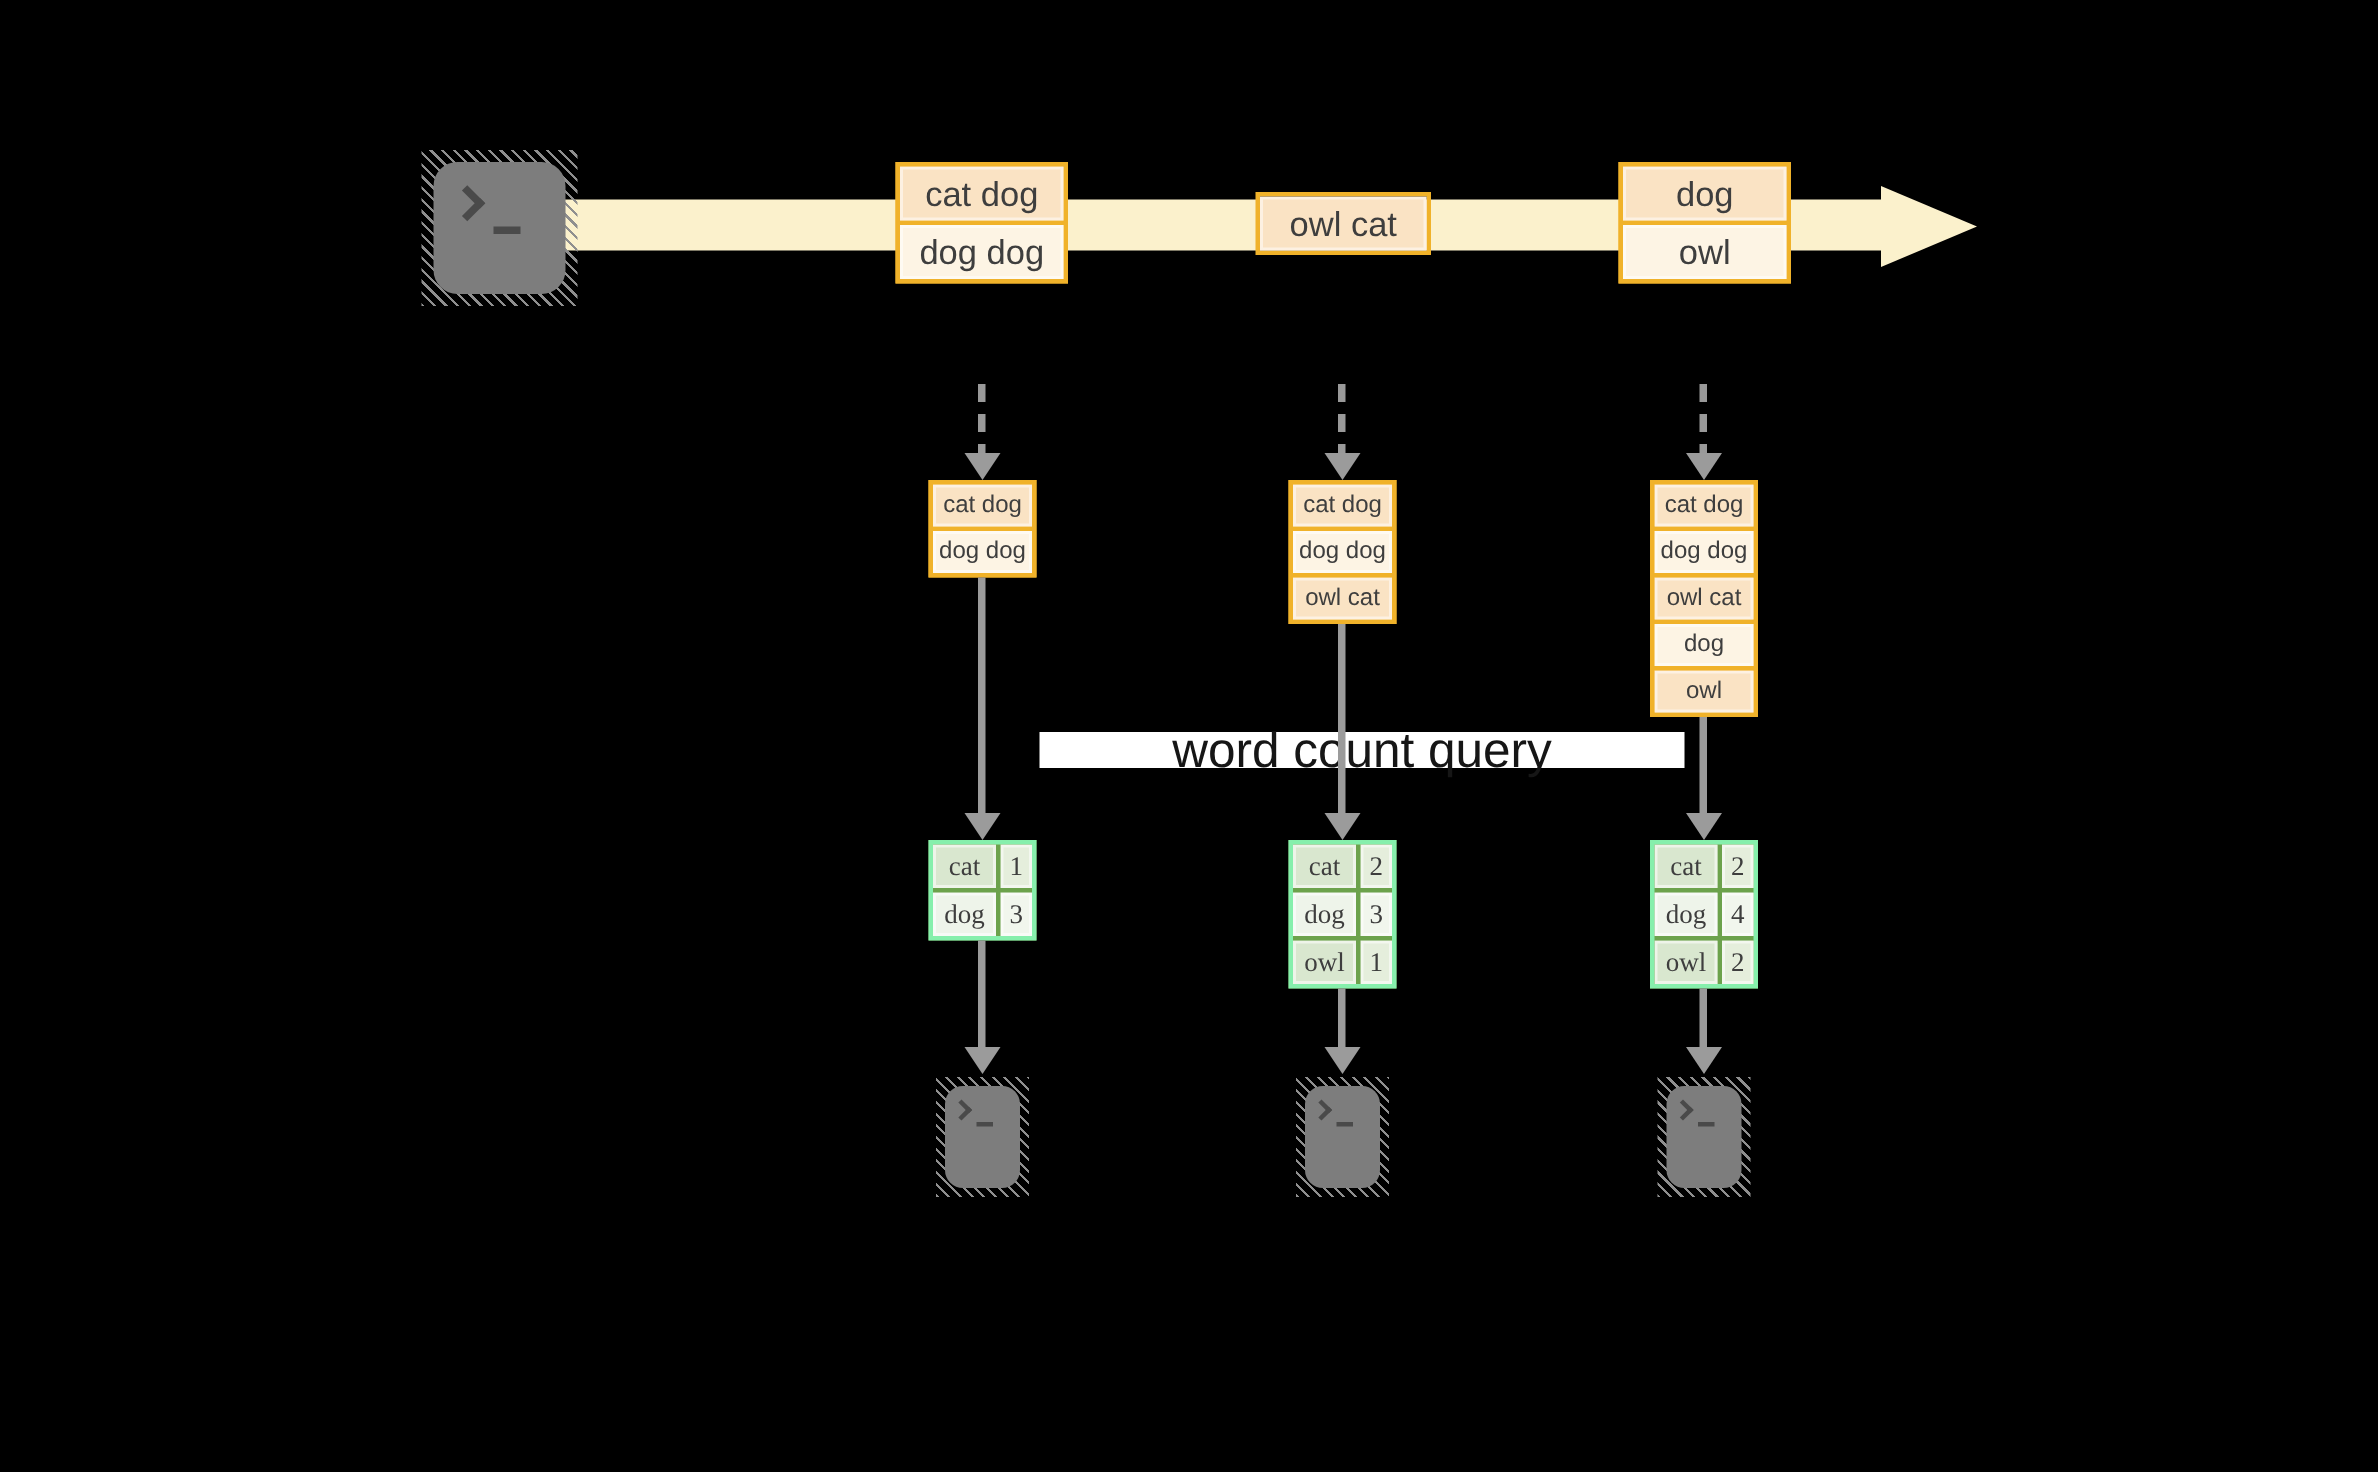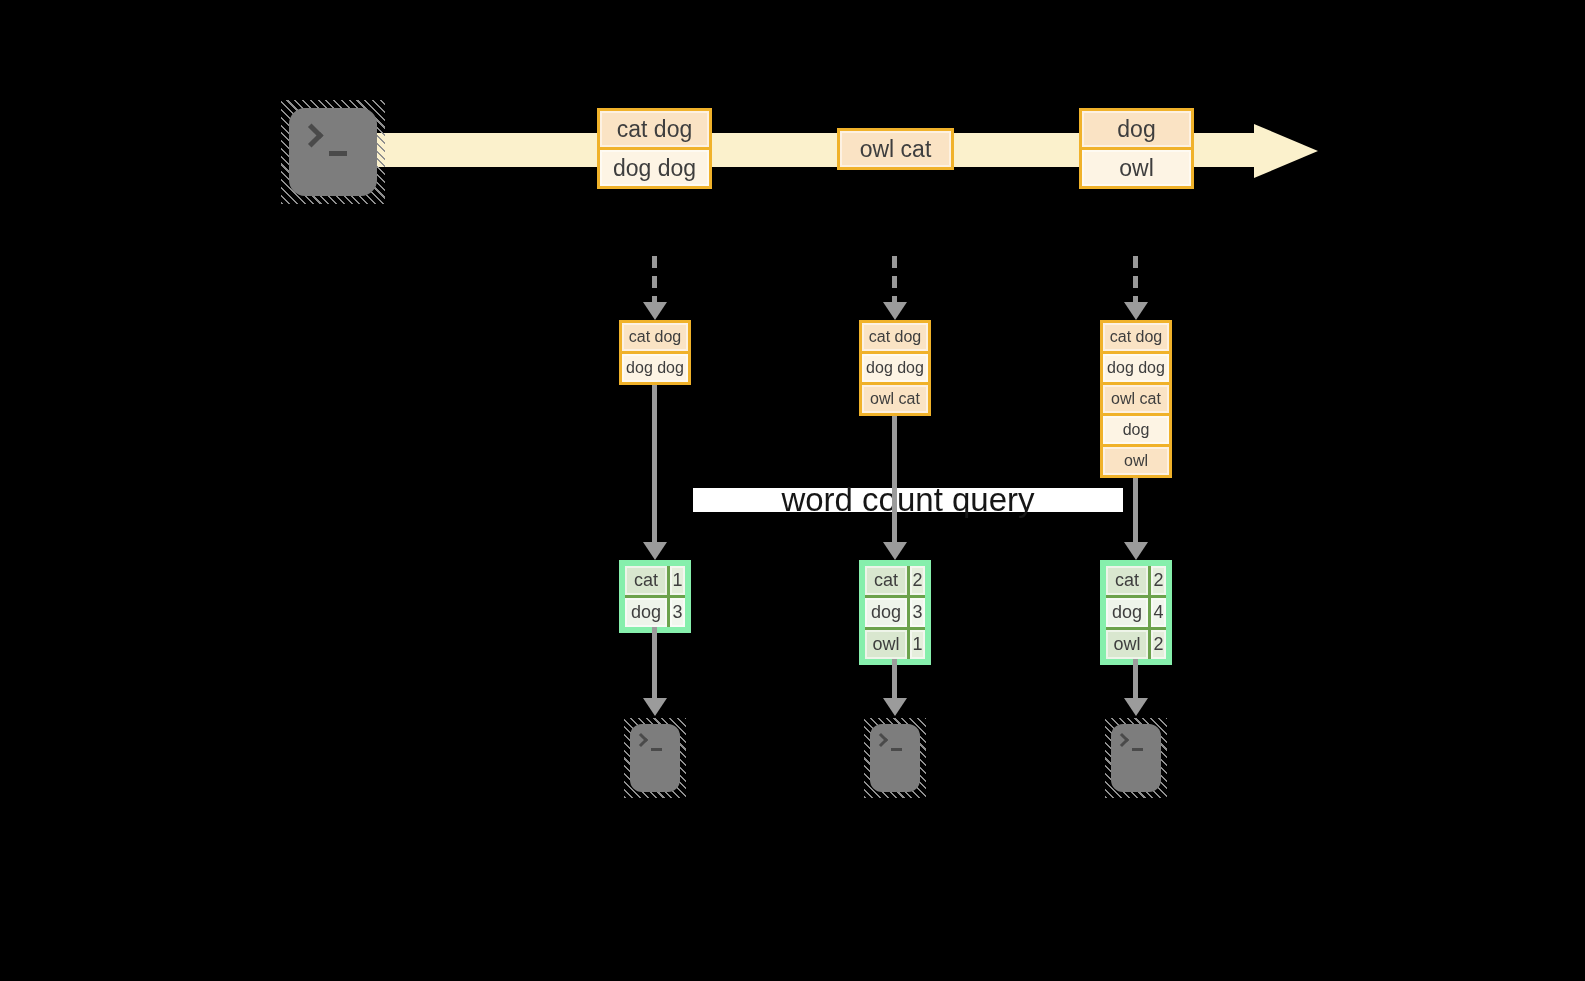--- a/index.html
+++ b/index.html
@@ -33,22 +33,22 @@
   .dark{background:#FAE3C4;}
   .light{background:#FDF4E4;}
 
   
   .stack{z-index:2;border:3px solid #F0B22A;background:#F0B22A;display:flex;flex-direction:column;
          gap:3px;box-sizing:border-box;width:72px;top:320px;}
   .scell{height:28px;line-height:28px;text-align:center;font-size:16px;color:#3e3e3e;
          box-shadow:inset 0 0 0 2px rgba(255,255,255,.5);}
 
   
-  .gtable{z-index:2;border:6px solid #86efac;background:#6CA24C;display:flex;flex-direction:column;
-          gap:3px;box-sizing:border-box;width:72px;top:560px;}
+  .gtable{z-index:2;border:3px solid #86efac;background:#6CA24C;display:flex;flex-direction:column;
+          gap:3px;box-sizing:border-box;width:72px;top:560px;font-family:Liberation Serif, serif;}
   .grow{display:flex;gap:3px;height:29px;}
   .gword{width:42px;line-height:29px;text-align:center;font-size:18px;color:#3e3e3e;
          box-shadow:inset 0 0 0 2px rgba(255,255,255,.55);}
   .gnum{flex:1;line-height:29px;text-align:center;font-size:18px;color:#3e3e3e;
         box-shadow:inset 0 0 0 2px rgba(255,255,255,.55);}
   .row-dark .gword{background:#D9E7CF;}  .row-dark .gnum{background:#E5EEDC;}
   .row-light .gword{background:#EEF4EA;} .row-light .gnum{background:#F1F6ED;}
 
   
   .dash{width:5px;background:repeating-linear-gradient(to bottom,#999999 0 12px,rgba(0,0,0,0) 12px 20px);z-index:3;}

